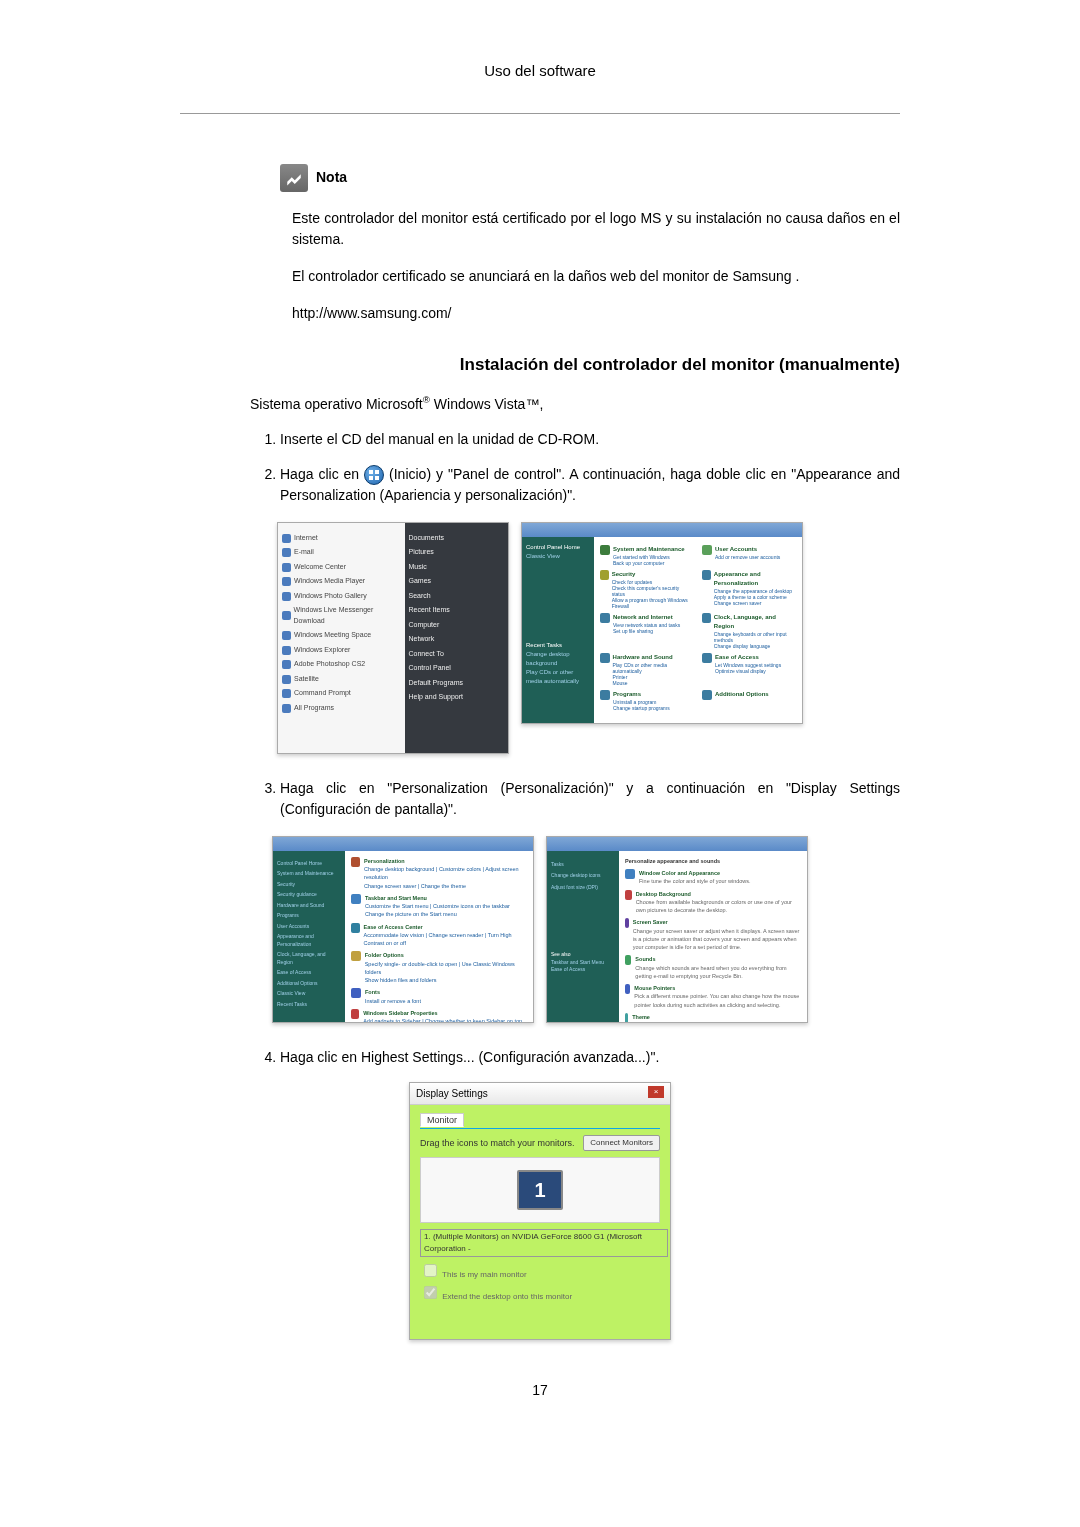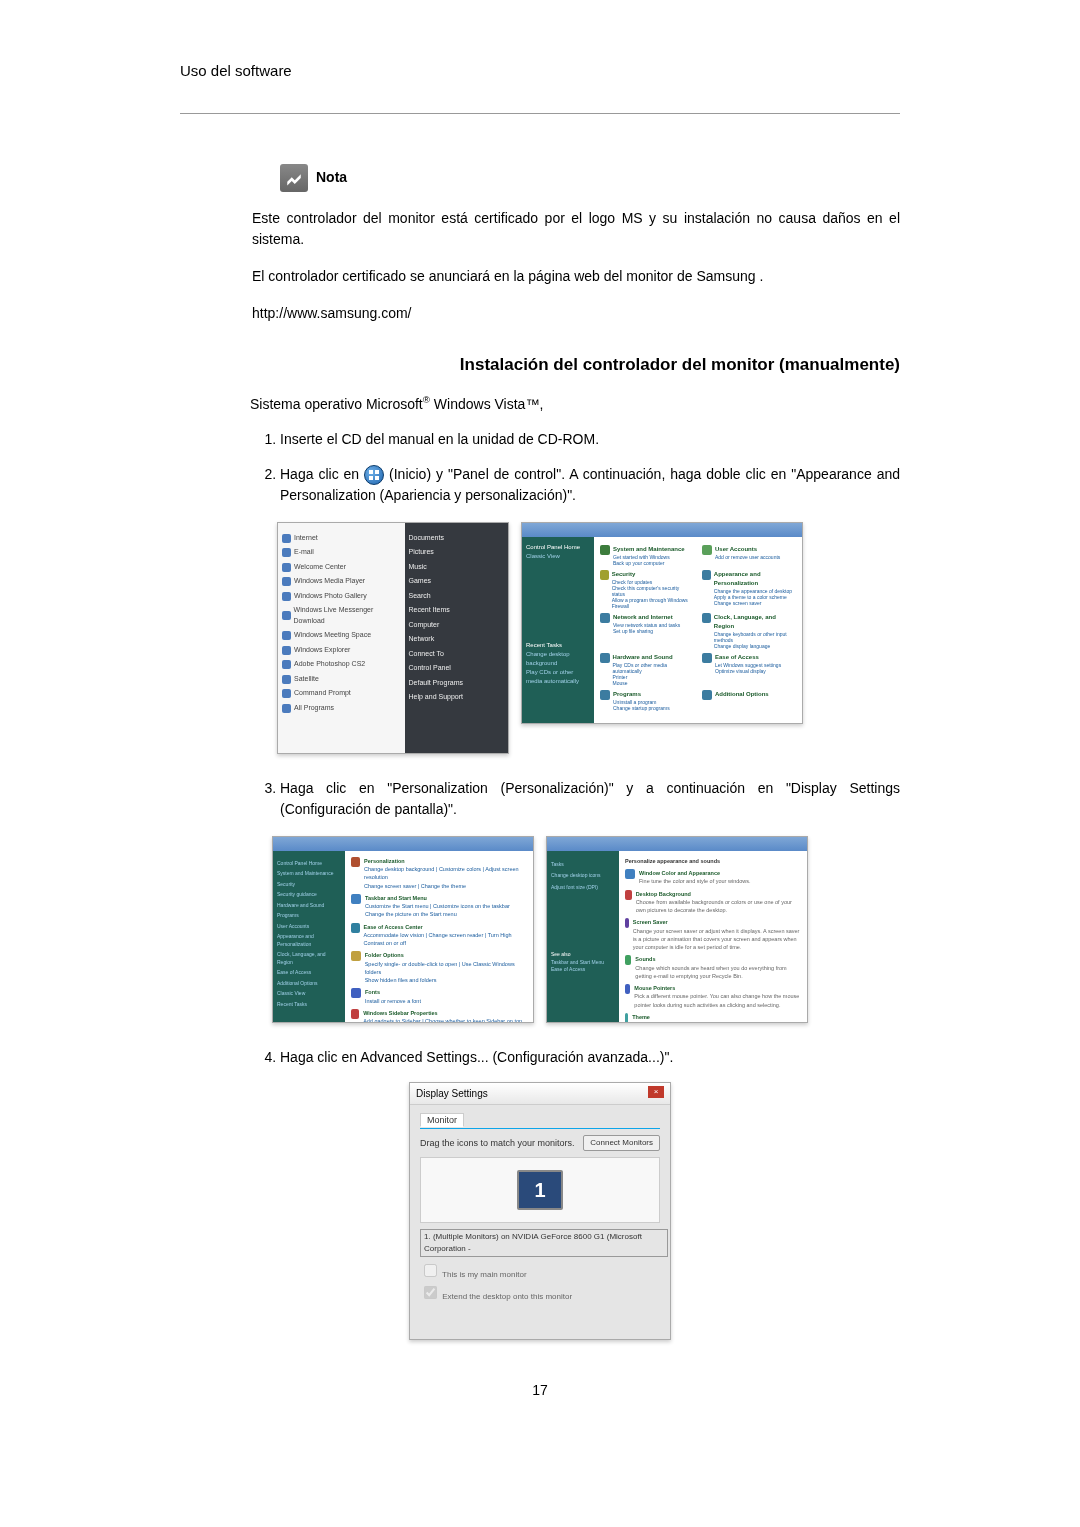--- a/index.html
+++ b/index.html
@@ -11,21 +11,21 @@
       font-size: 14px;
       line-height: 1.5;
     }
     .page {
       width: 900px;
       margin: 0 auto;
       padding: 60px 90px;
       box-sizing: border-box;
     }
     .header-title {
-      text-align: left;
+      text-align: center;
       font-size: 15px;
       margin-bottom: 30px;
     }
     .header-rule {
       border: none;
       border-top: 1px solid #999;
       margin: 0 0 50px 0;
     }
     .nota-row {
       display: flex;
@@ -44,21 +44,21 @@
       justify-content: center;
       color: #fff;
       font-weight: bold;
       font-size: 16px;
     }
     .nota-label {
       font-weight: bold;
       text-align: center;
     }
     .body-text {
-      margin-left: 72px;
+      margin-left: 112px;
       margin-top: 16px;
       text-align: justify;
     }
     .section-title {
       font-weight: bold;
       font-size: 17px;
       margin-top: 28px;
       margin-bottom: 16px;
       text-align: right;
     }
@@ -73,21 +73,21 @@
       margin-bottom: 14px;
       text-align: justify;
     }
     .shot-row {
       display: flex;
       gap: 12px;
       justify-content: center;
       margin: 16px 0 24px 0;
     }
     .shot {
-      background: #e5e5e5;
+      background: #bef264;
       border: 1px solid #aaa;
       box-shadow: 0 2px 4px rgba(0,0,0,0.2);
       position: relative;
       overflow: hidden;
     }
     .shot-start { width: 230px; height: 230px; }
     .shot-cp    { width: 280px; height: 200px; }
     .shot-wide  { width: 260px; height: 185px; }
     .shot-disp  { width: 260px; height: 256px; margin: 0 auto; }
     .start-left {
@@ -215,21 +215,21 @@
   <div class="nota-row">
     <span class="nota-icon">
       <svg width="18" height="18" viewBox="0 0 24 24">
           <path fill="#fff" d="M3 17l6-6 4 4 8-8v5l-8 8-4-4-6 6z"></path>
         </svg>
     </span>
     <span class="nota-label">Nota</span>
   </div>
 
   <div class="body-text">Este controlador del monitor está certificado por el logo MS y su instalación no causa daños en el sistema.</div>
-  <div class="body-text">El controlador certificado se anunciará en la página web del monitor de Samsung .</div>
+  <div class="body-text">El controlador certificado se anunciará en la daños web del monitor de Samsung .</div>
   <div class="body-text">http://www.samsung.com/</div>
 
   <div class="section-title">Instalación del controlador del monitor (manualmente)</div>
 
   <div class="indent-text">
     <span>Sistema operativo Microsoft</span><sup>®</sup><span> Windows Vista™,</span>
   </div>
 
   <ol class="ol">
     <li>Inserte el CD del manual en la unidad de CD-ROM.</li>
@@ -543,21 +543,21 @@
             <div>
               <div class="pers-title">Theme</div>
               <div style="color:#666;">Change the theme. Themes can change a wide range of visual and auditory elements at one time, including the appearance of menus, icons, backgrounds, screen savers, some computer sounds, and mouse pointers.</div>
             </div>
           </div>
         </div>
     </div>
   </div>
 
   <ol class="ol" start="4">
-    <li>Haga clic en Advanced Settings... (Configuración avanzada...)".</li>
+    <li>Haga clic en Highest Settings... (Configuración avanzada...)".</li>
   </ol>
 
   <div style="display:flex;justify-content:center;">
     <div class="shot shot-disp">
       <div class="disp-title">
         <span>Display Settings</span>
         <span class="disp-close">
           <span class="disp-btn" style="background:#c0392b;color:#fff;">×</span>
         </span>
       </div>

